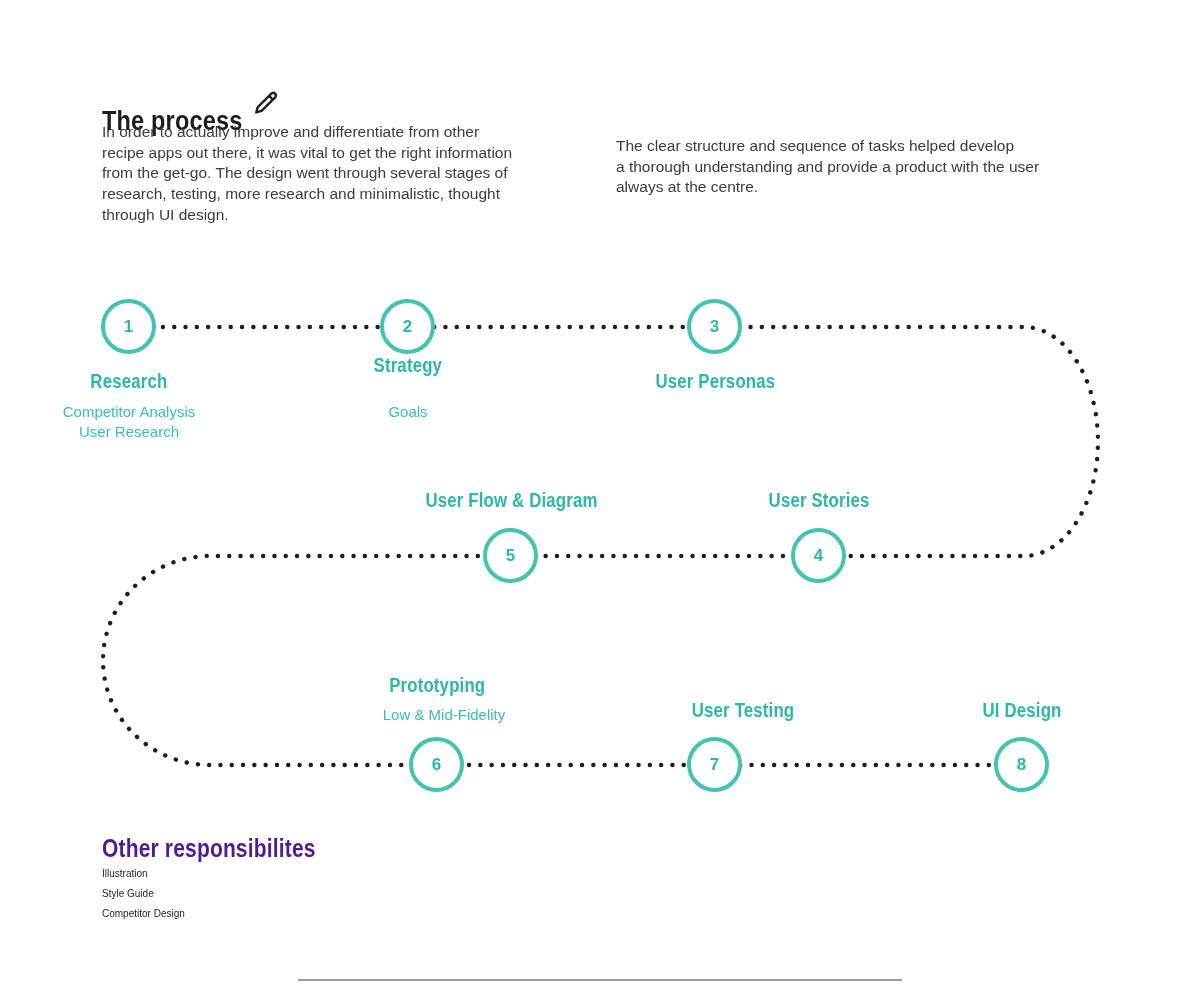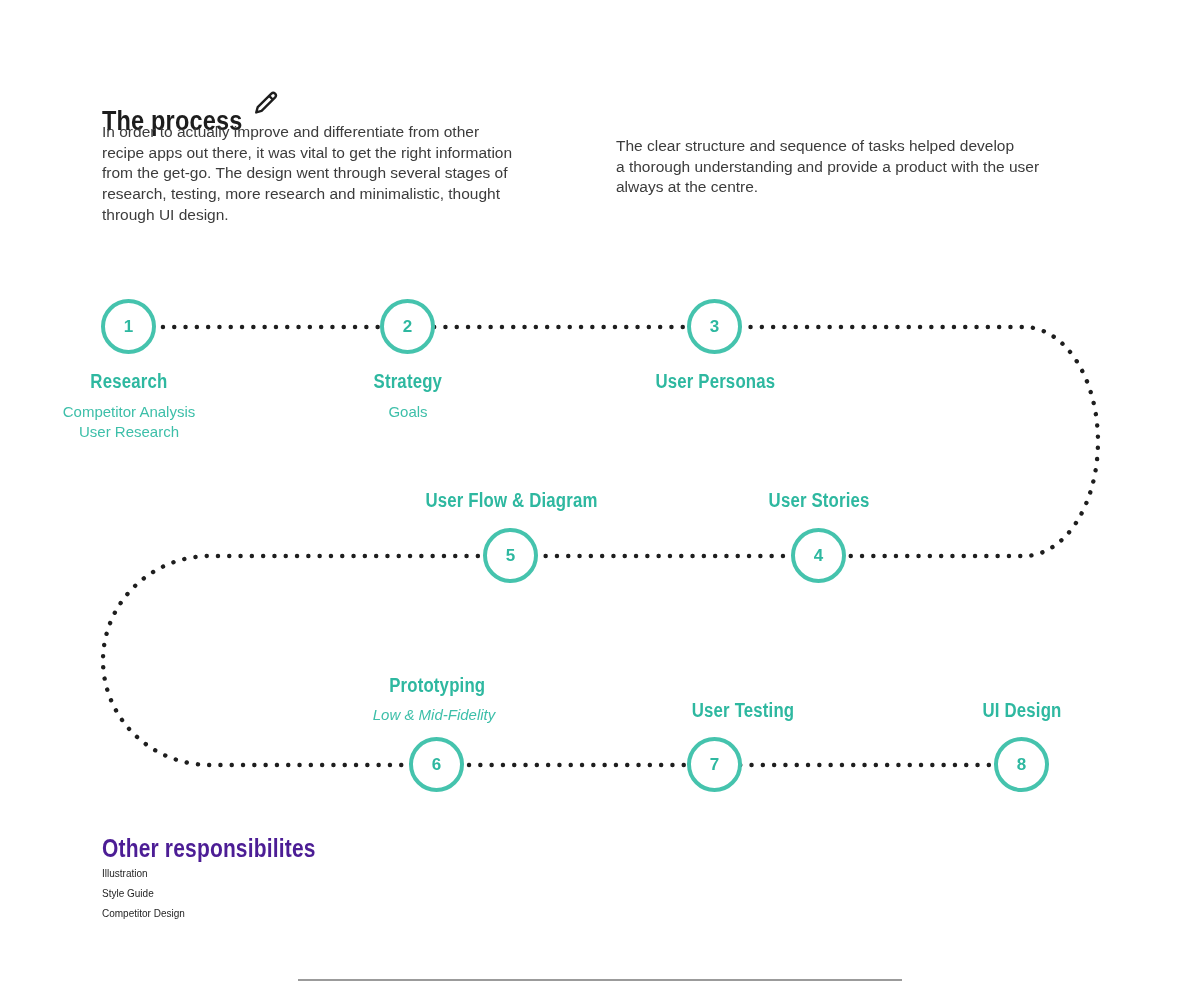--- a/index.html
+++ b/index.html
@@ -63,37 +63,37 @@
   .c6 { left: 409px; top: 737px; }
   .c7 { left: 687px; top: 737px; }
   .c8 { left: 994px; top: 737px; }
 
   .step-label {
     width: 300px; text-align: center;
     font-size: 20px; color: #2eb8a0;
     z-index: 2;
   }
   .l1 { left: -21px; top: 370px; }
-  .l2 { left: 258px; top: 370px; }
+  .l2 { left: 258px; top: 354px; }
   .l3 { left: 565px; top: 370px; }
   .l5 { left: 361px; top: 489px; text-align: center; }
   .l4 { left: 669px; top: 489px; }
   .l6 { left: 287px; top: 674px; }
   .l7 { left: 593px; top: 699px; }
   .l8 { left: 872px; top: 699px; }
 
   .step-sub {
     width: 300px; text-align: center;
     font-size: 15px; line-height: 20px;
     color: #3dbfa9;
     z-index: 2;
   }
   .s1 { left: -21px; top: 402px; }
   .s2 { left: 258px; top: 402px; }
-  .s6 { left: 284px; top: 705px; font-style: italic; }
+  .s6 { left: 294px; top: 705px; }
 
   .other-title {
     left: 102px; top: 834px;
     font-size: 25px; color: #4c1d95;
     z-index: 3;
   }
   .other-items {
     left: 102px; top: 864px;
     font-size: 10px; line-height: 20px;
     color: #252525;

